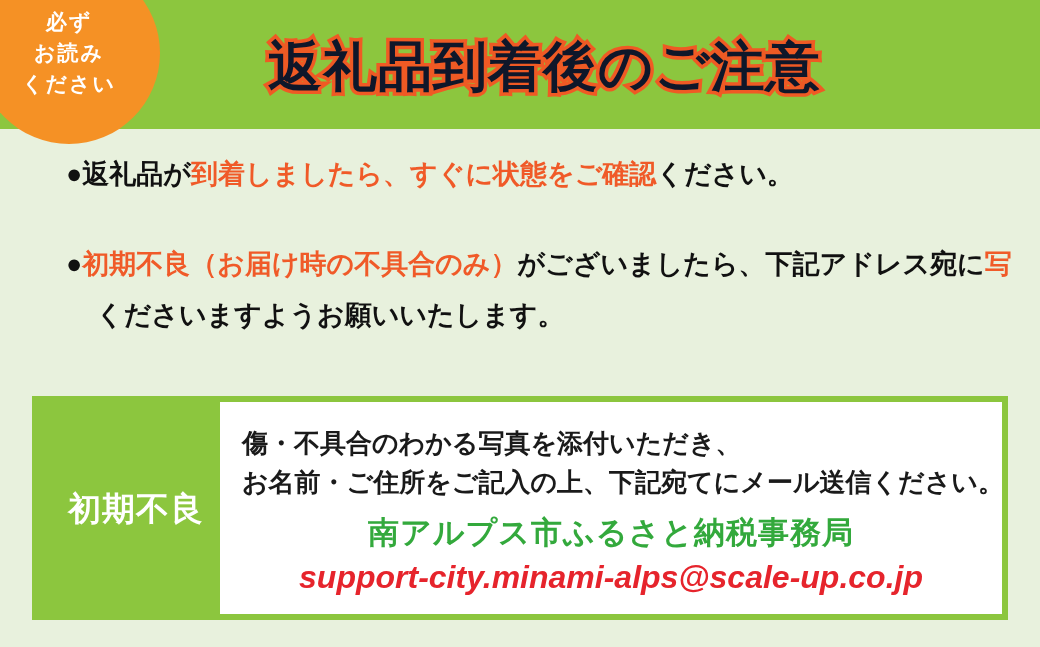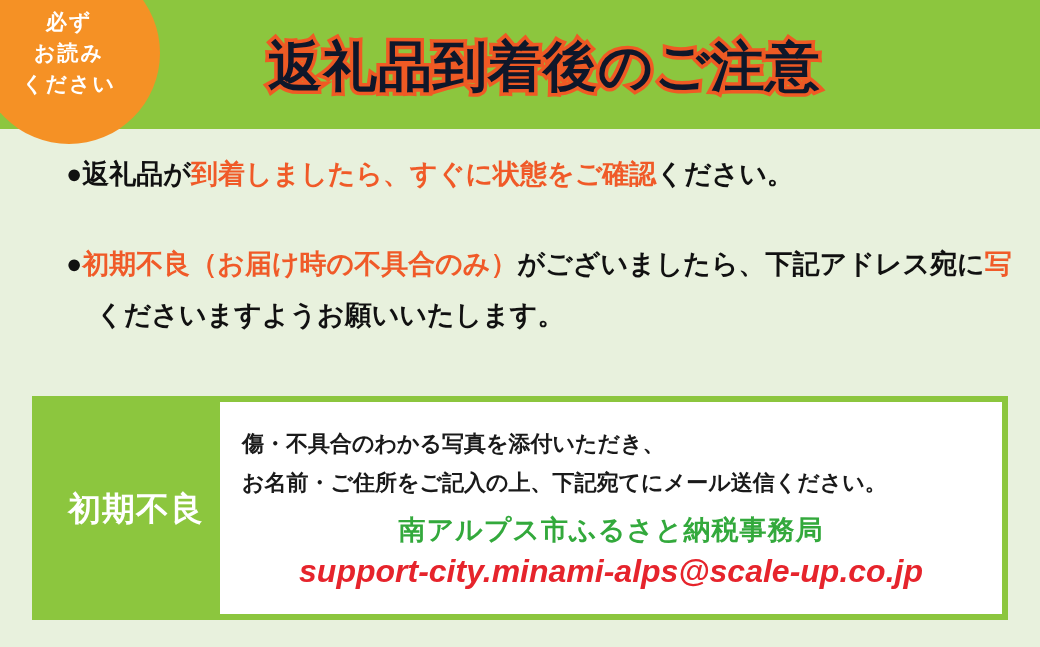--- a/index.html
+++ b/index.html
@@ -121,30 +121,30 @@
     position: absolute;
     left: 188px;
     top: 6px;
     width: 782px;
     height: 212px;
     background: #ffffff;
     box-sizing: border-box;
     padding: 22px 0 0 22px;
   }
   .wp-line {
-    font-size: 22px;
+    font-size: 26px;
     font-weight: bold;
     color: #1a1a1a;
     line-height: 39px;
     letter-spacing: 0px;
     white-space: nowrap;
   }
   .wp-org {
     margin-top: 10px;
-    font-size: 27px;
+    font-size: 31px;
     font-weight: bold;
     color: #33a93c;
     letter-spacing: 1px;
     white-space: nowrap;
     text-align: center;
     padding-right: 22px;
   }
   .wp-mail {
     margin-top: 5px;
     font-size: 32px;

